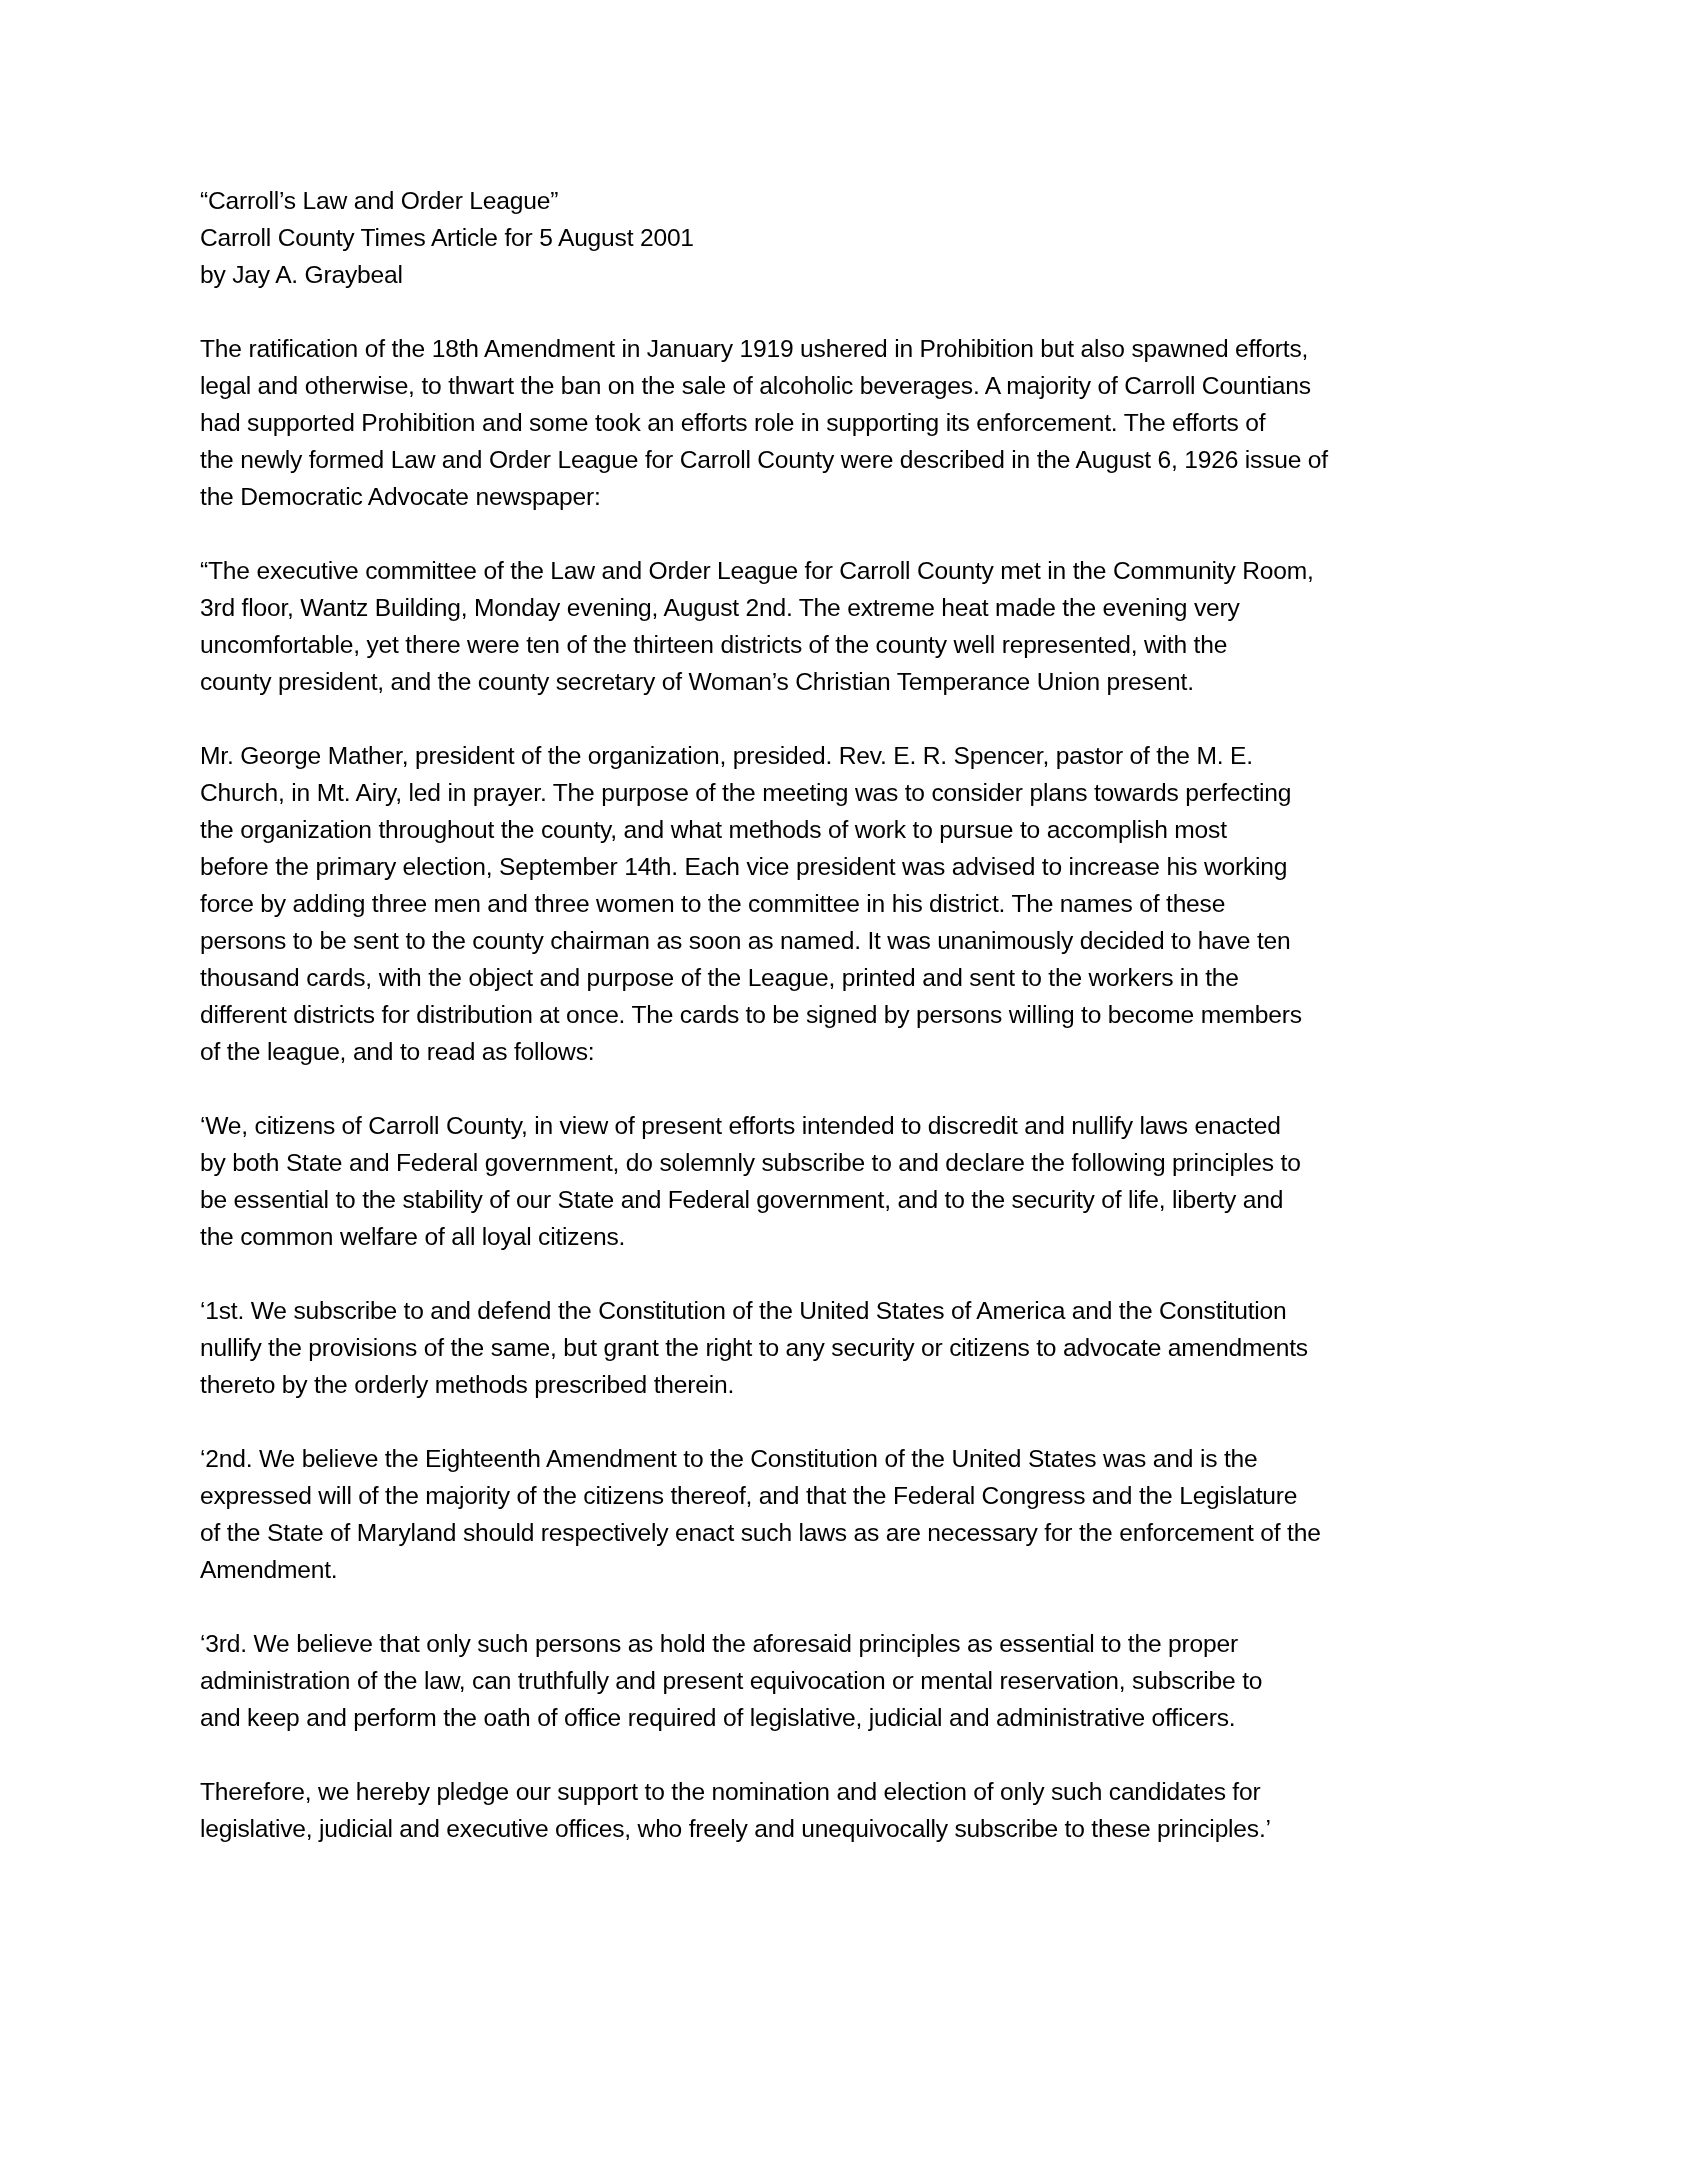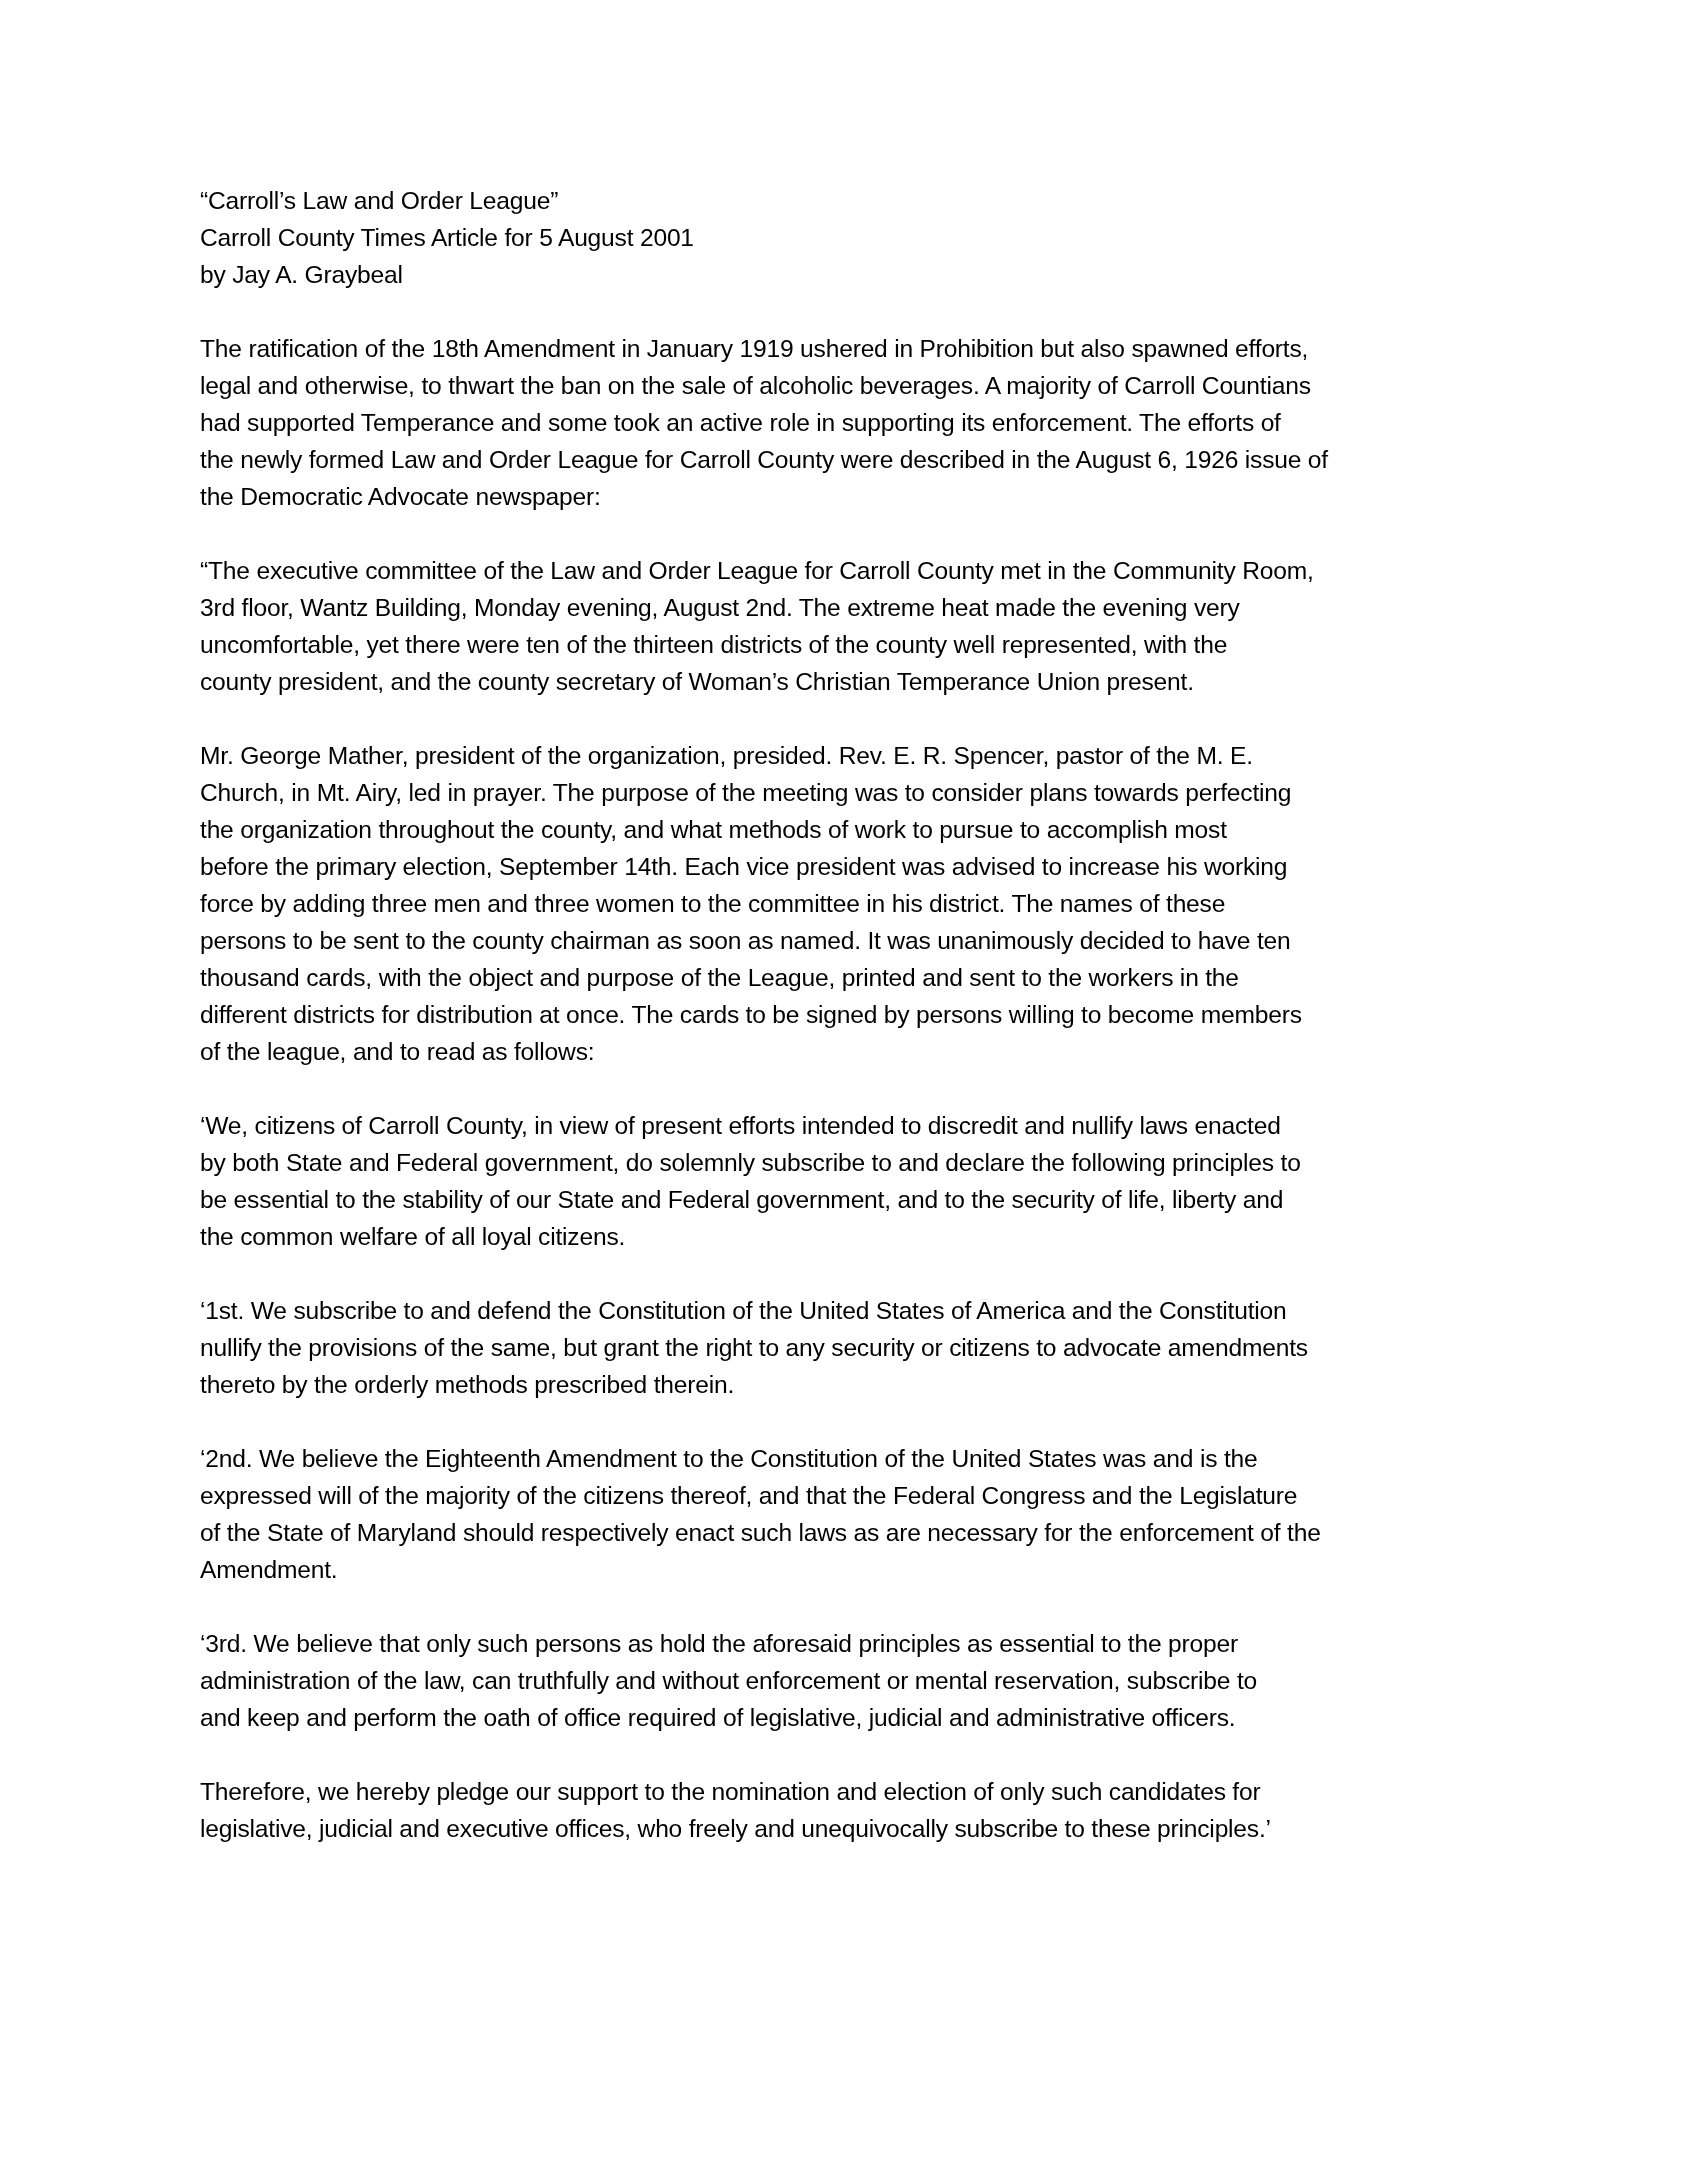--- a/index.html
+++ b/index.html
@@ -24,21 +24,21 @@
 <div class="page">
   <div class="block">
     <span class="line">“Carroll’s Law and Order League”</span>
     <span class="line">Carroll County Times Article for 5 August 2001</span>
     <span class="line">by Jay A. Graybeal</span>
   </div>
 
   <div class="block">
     <span class="line">The ratification of the 18th Amendment in January 1919 ushered in Prohibition but also spawned efforts,</span>
     <span class="line">legal and otherwise, to thwart the ban on the sale of alcoholic beverages.  A majority of Carroll Countians</span>
-    <span class="line">had supported Temperance and some took an active role in supporting its enforcement.  The efforts of</span>
+    <span class="line">had supported Prohibition and some took an efforts role in supporting its enforcement.  The efforts of</span>
     <span class="line">the newly formed Law and Order League for Carroll County were described in the August 6, 1926 issue of</span>
     <span class="line">the Democratic Advocate newspaper:</span>
   </div>
 
   <div class="block">
     <span class="line">“The executive committee of the Law and Order League for Carroll County met in the Community Room,</span>
     <span class="line">3rd floor, Wantz Building, Monday evening, August 2nd.  The extreme heat made the evening very</span>
     <span class="line">uncomfortable, yet there were ten of the thirteen districts of the county well represented, with the</span>
     <span class="line">county president, and the county secretary of Woman’s Christian Temperance Union present.</span>
   </div>
@@ -70,21 +70,21 @@
 
   <div class="block">
     <span class="line">‘2nd.  We believe the Eighteenth Amendment to the Constitution of the United States was and is the</span>
     <span class="line">expressed will of the majority of the citizens thereof, and that the Federal Congress and the Legislature</span>
     <span class="line">of the State of Maryland should respectively enact such laws as are necessary for the enforcement of the</span>
     <span class="line">Amendment.</span>
   </div>
 
   <div class="block">
     <span class="line">‘3rd.  We believe that only such persons as hold the aforesaid principles as essential to the proper</span>
-    <span class="line">administration of the law, can truthfully and without enforcement or mental reservation, subscribe to</span>
+    <span class="line">administration of the law, can truthfully and present equivocation or mental reservation, subscribe to</span>
     <span class="line">and keep and perform the oath of office required of legislative, judicial and administrative officers.</span>
   </div>
 
   <div class="block">
     <span class="line">Therefore, we hereby pledge our support to the nomination and election of only such candidates for</span>
     <span class="line">legislative, judicial and executive offices, who freely and unequivocally subscribe to these principles.’</span>
   </div>
 </div>
 
 

